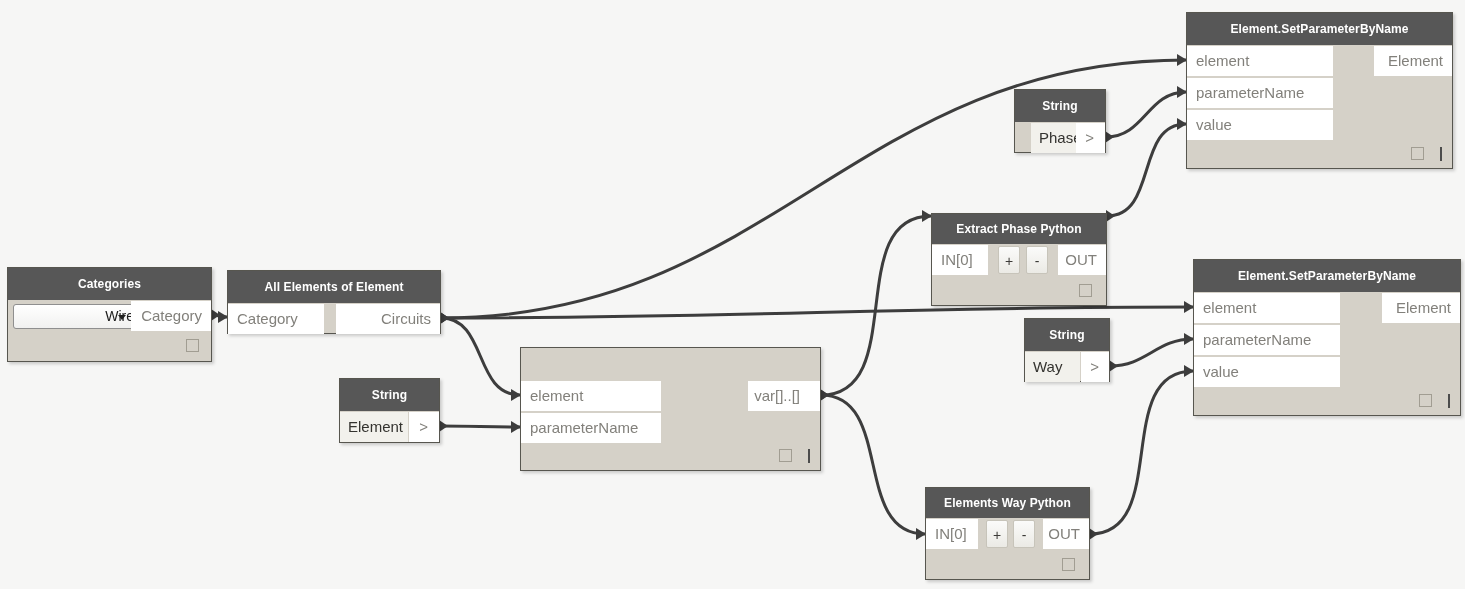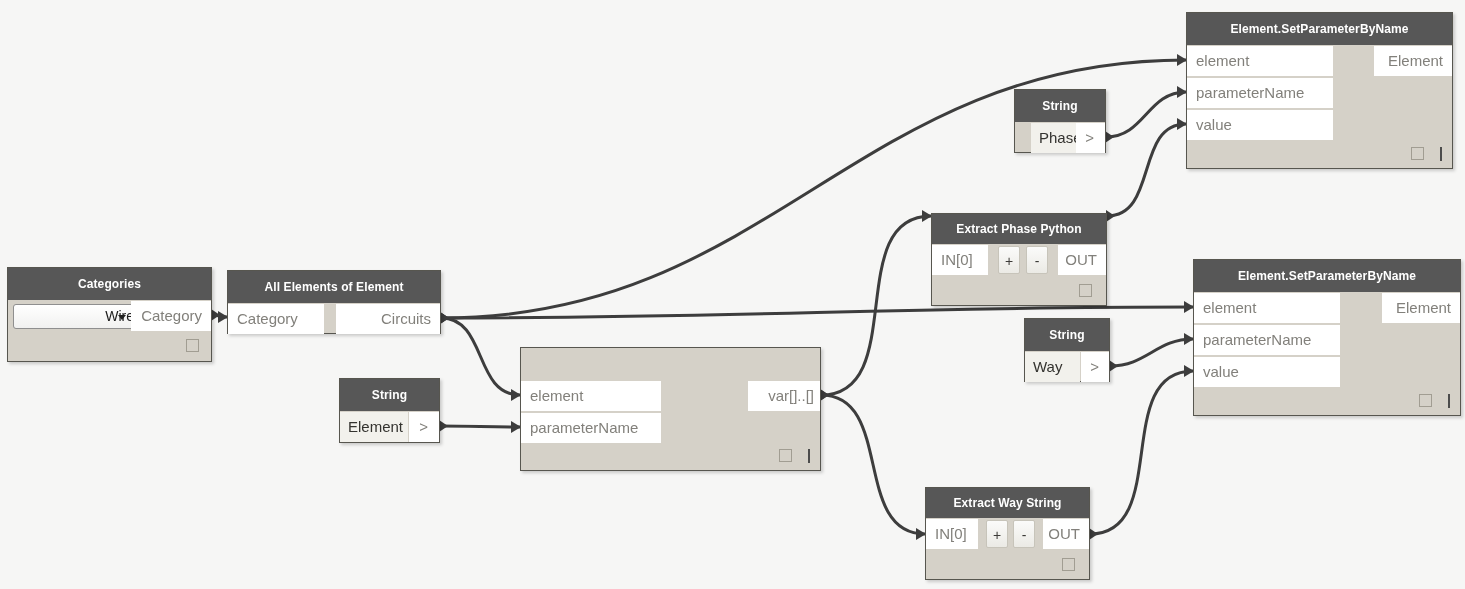--- a/index.html
+++ b/index.html
@@ -131,21 +131,21 @@
 
   <div class="node" style="left:339px;top:378px;width:101px;height:65px;">
     <div class="hdr">String</div>
     <div class="valcell" style="left:0;top:33px;width:68px;">Element</div>
     <div class="port out" style="right:0;top:33px;width:30px;padding-right:11px;">&gt;</div>
   </div>
 
   <div class="node" style="left:520px;top:347px;width:301px;height:124px;">
     <div class="port in" style="left:0;top:33px;width:140px;">element</div>
     <div class="port in" style="left:0;top:65px;width:140px;">parameterName</div>
-    <div class="port out" style="right:0;top:33px;width:72px;padding-right:6px;">var[]..[]</div>
+    <div class="port out" style="right:0;top:33px;width:72px;padding-right:20px;">var[]..[]</div>
     <div class="chk" style="right:28px;bottom:8px;"></div>
     <div class="lace" style="right:10px;bottom:7px;"></div>
   </div>
 
   <div class="node" style="left:931px;top:169px;width:176px;height:93px;margin-top:44px;">
     <div class="hdr h30">Extract Phase Python</div>
     <div class="port in" style="left:0;top:31px;width:56px;">IN[0]</div>
     <div class="pbtn" style="left:66px;top:32px;">+</div>
     <div class="pbtn" style="left:94px;top:32px;">-</div>
     <div class="port out" style="right:0;top:31px;width:48px;">OUT</div>
@@ -162,21 +162,21 @@
     <div class="hdr">Element.SetParameterByName</div>
     <div class="port in" style="left:0;top:33px;width:146px;">element</div>
     <div class="port in" style="left:0;top:65px;width:146px;">parameterName</div>
     <div class="port in" style="left:0;top:97px;width:146px;">value</div>
     <div class="port out" style="right:0;top:33px;width:78px;">Element</div>
     <div class="chk" style="right:28px;bottom:8px;"></div>
     <div class="lace" style="right:10px;bottom:7px;"></div>
   </div>
 
   <div class="node" style="left:925px;top:487px;width:165px;height:93px;">
-    <div class="hdr h30">Extract Way String</div>
+    <div class="hdr h30">Elements Way Python</div>
     <div class="port in" style="left:0;top:31px;width:52px;">IN[0]</div>
     <div class="pbtn" style="left:60px;top:32px;">+</div>
     <div class="pbtn" style="left:87px;top:32px;">-</div>
     <div class="port out" style="right:0;top:31px;width:46px;">OUT</div>
     <div class="chk" style="right:14px;bottom:8px;"></div>
   </div>
 
   <div class="node" style="left:1024px;top:318px;width:86px;height:64px;">
     <div class="hdr">String</div>
     <div class="valcell" style="left:0;top:33px;width:55px;">Way</div>

